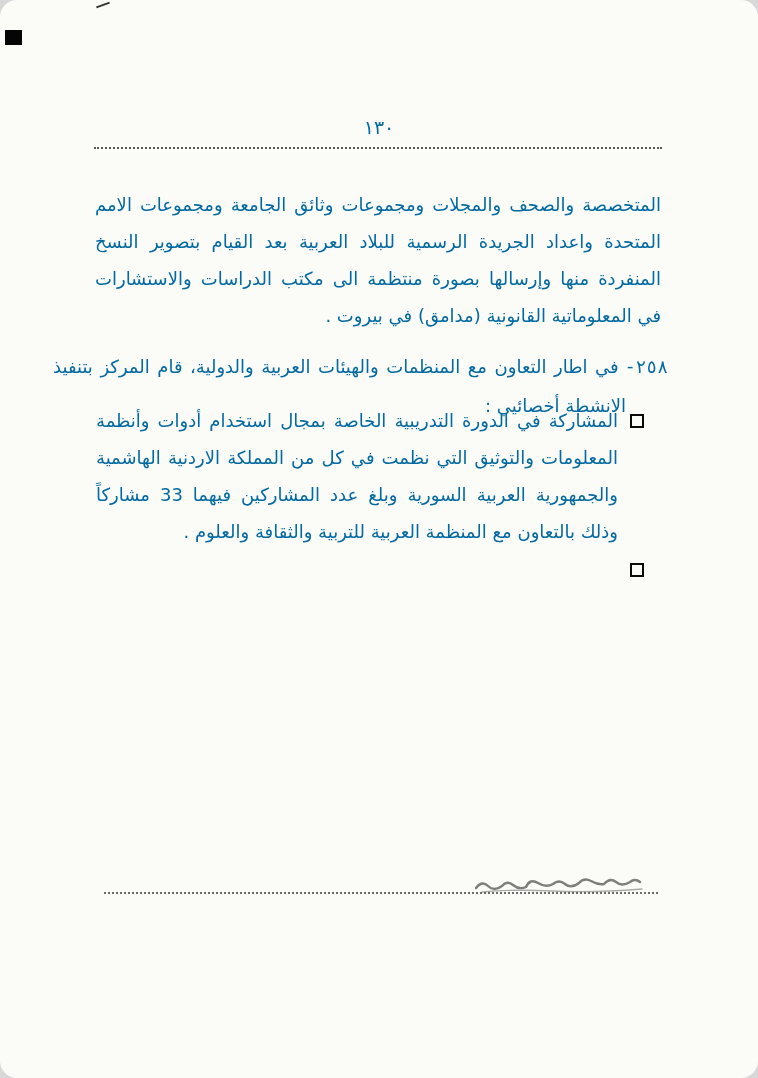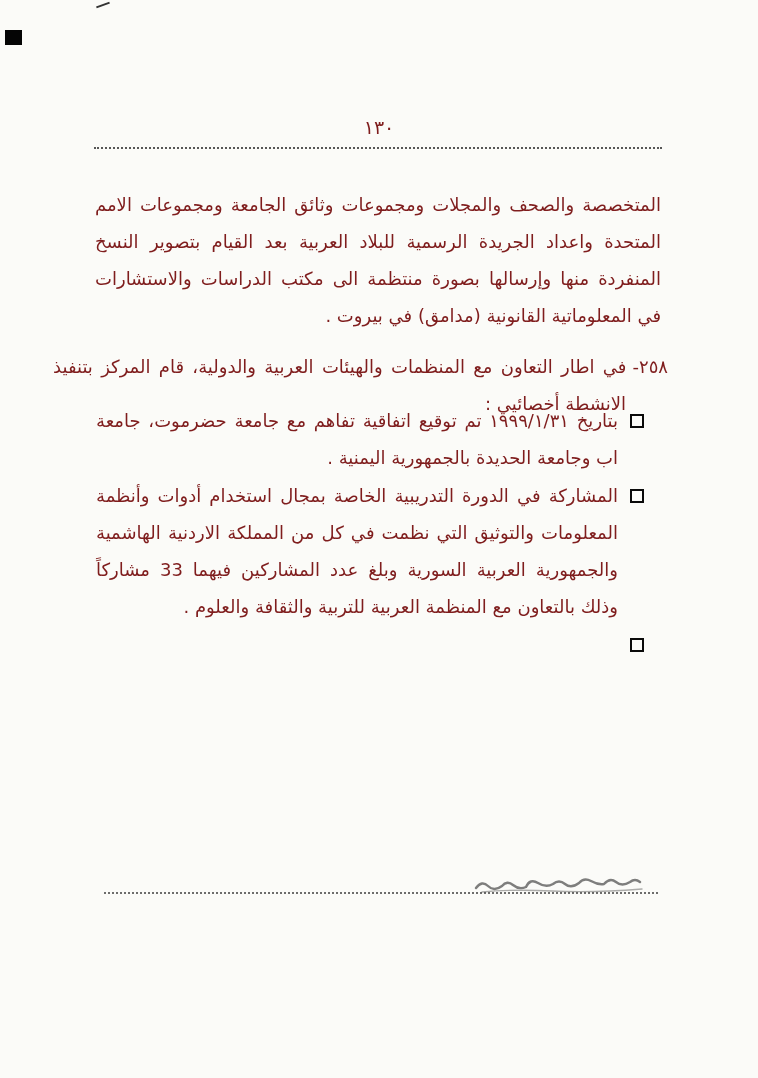--- a/index.html
+++ b/index.html
@@ -9,21 +9,22 @@
   }
   .page {
     position: relative;
     width: 758px;
     height: 1078px;
     margin: 0 auto;
     background: #fbfbf8;
     overflow: hidden;
     direction: rtl;
     font-family: "DejaVu Sans", sans-serif;
-    color: #7f1d1d;
+    color: #0369a1;
+    border-radius: 17px;
   }
 
   
   .corner-artifact {
     position: absolute;
     top: 30px;
     left: 5px;
     width: 17px;
     height: 15px;
     background: #050505;
@@ -73,20 +74,21 @@
   .section-paragraph {
     position: absolute;
     top: 330px;
     right: 90px;
     width: 573px;
     padding-right: 42px;
     text-indent: -42px;
   }
   .section-number {
     padding-left: 6px;
+    font-family: Liberation Mono, monospace;
   }
 
   .bullet-list {
     position: absolute;
     top: 402px;
     right: 114px;
     width: 548px;
     list-style: none;
     margin: 0;
     padding: 0;
@@ -136,24 +138,20 @@
 
   <div class="rule-top"></div>
 
   <p class="body-text intro-paragraph">المتخصصة والصحف والمجلات ومجموعات وثائق الجامعة ومجموعات الامم المتحدة واعداد الجريدة الرسمية للبلاد العربية بعد القيام بتصوير النسخ المنفردة منها وإرسالها بصورة منتظمة الى مكتب الدراسات والاستشارات في المعلوماتية القانونية (مدامق) في بيروت .</p>
 
   <p class="body-text section-paragraph"><span class="section-number">٢٥٨-</span><span>في اطار التعاون مع المنظمات والهيئات العربية والدولية، قام المركز بتنفيذ الانشطة أخصائيي :</span></p>
 
   <ul class="bullet-list">
     <li class="body-text bullet-item">
       <span class="bullet-square"></span>
-      <span>بتاريخ ١٩٩٩/١/٣١ تم توقيع اتفاقية تفاهم مع جامعة حضرموت، جامعة اب وجامعة الحديدة بالجمهورية اليمنية .</span>
-    </li>
-    <li class="body-text bullet-item">
-      <span class="bullet-square"></span>
       <span>المشاركة في الدورة التدريبية الخاصة بمجال استخدام أدوات وأنظمة المعلومات والتوثيق التي نظمت في كل من المملكة الاردنية الهاشمية والجمهورية العربية السورية وبلغ عدد المشاركين فيهما 33 مشاركاً وذلك بالتعاون مع المنظمة العربية للتربية والثقافة والعلوم .</span>
     </li>
     <li class="body-text bullet-item">
       <span class="bullet-square"></span>
     </li>
   </ul>
 
   <div class="rule-bottom"></div>
 
   <svg class="handwritten-annotation" viewBox="0 0 180 22" xmlns="http://www.w3.org/2000/svg">

